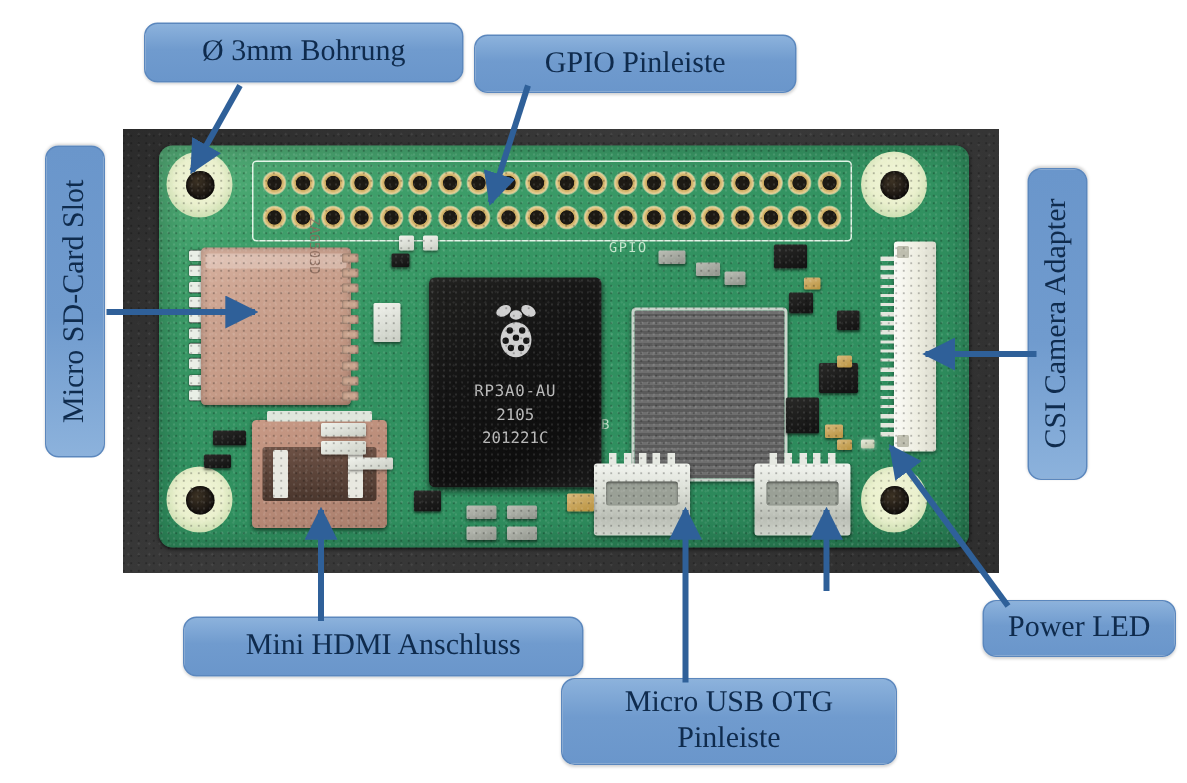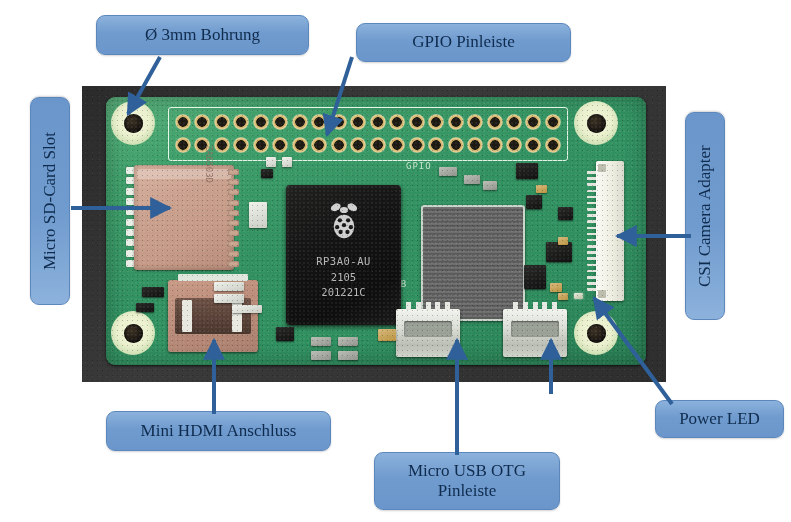--- a/index.html
+++ b/index.html
@@ -137,21 +137,21 @@
   .led{position:absolute;width:9px;height:6px;border-radius:1px;background:linear-gradient(160deg,#e9ecdd,#b9c0a2);box-shadow:0 0 3px rgba(255,255,255,.5)}
 
   
   .label{
     position:absolute;
     background:linear-gradient(180deg,#8cb2dc 0%,#709bce 45%,#6a96cb 100%);
     border:1px solid #5b87bd;
     border-radius:9px;
     color:#0f2b4d;
     font-family:"Liberation Serif","DejaVu Serif",serif;
-    font-size:17px;line-height:1.18;
+    font-size:20px;line-height:1.18;
     display:flex;align-items:center;justify-content:center;
     text-align:center;
     box-shadow:0 1px 2px rgba(0,0,0,.18);
     padding:3px 8px;
     box-sizing:border-box;
     z-index:5;
   }
   .label.vert{
     writing-mode:vertical-rl;
     transform:rotate(180deg);
@@ -390,29 +390,29 @@
 
     <line x1="214" y1="414" x2="214" y2="340" stroke="#2f6099" stroke-width="4" marker-end="url(#ah)"></line>
 
     <line x1="457" y1="455" x2="457" y2="340" stroke="#2f6099" stroke-width="4" marker-end="url(#ah)"></line>
 
     <line x1="551" y1="394" x2="551" y2="340" stroke="#2f6099" stroke-width="4" marker-end="url(#ah)"></line>
   </svg>
 
   <div class="label" style="left:96px;top:15px;width:213px;height:40px">Ø 3mm Bohrung</div>
 
-  <div class="label" style="left:356px;top:23px;width:215px;height:39px">GPIO Pinleiste</div>
+  <div class="label" style="left:316px;top:23px;width:215px;height:39px">GPIO Pinleiste</div>
 
   <div class="label vert" style="left:30px;top:97px;width:40px;height:208px">Micro SD-Card Slot</div>
 
   <div class="label vert" style="left:685px;top:112px;width:40px;height:208px">CSI Camera Adapter</div>
 
-  <div class="label" style="left:106px;top:411px;width:225px;height:40px">Mini HDMI Anschluss</div>
-
-  <div class="label" style="left:374px;top:452px;width:186px;height:58px;flex-direction:column">
+  <div class="label" style="left:122px;top:411px;width:267px;height:40px">Mini HDMI Anschluss</div>
+
+  <div class="label" style="left:374px;top:452px;width:224px;height:58px;flex-direction:column">
     <span>Micro USB OTG</span>
     <span>Pinleiste</span>
   </div>
 
 
   <div class="label" style="left:655px;top:400px;width:129px;height:38px">Power LED</div>
 
 </div>
 
 </body></html>

